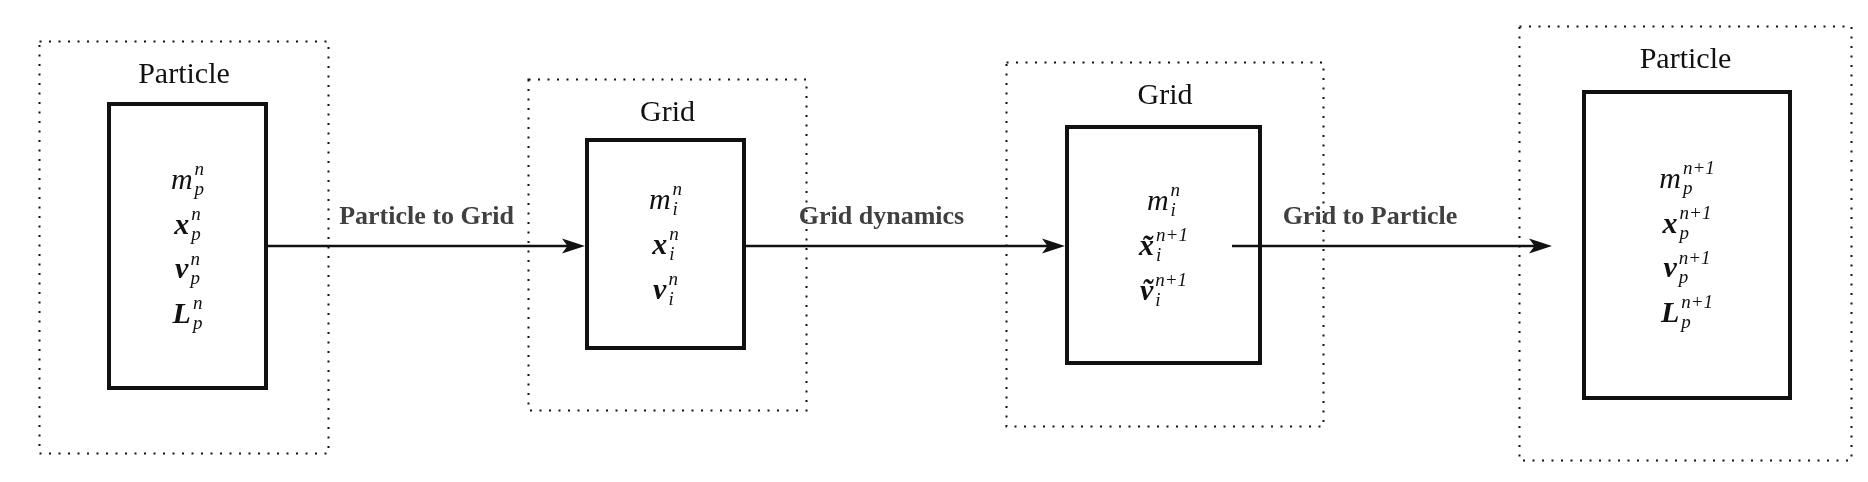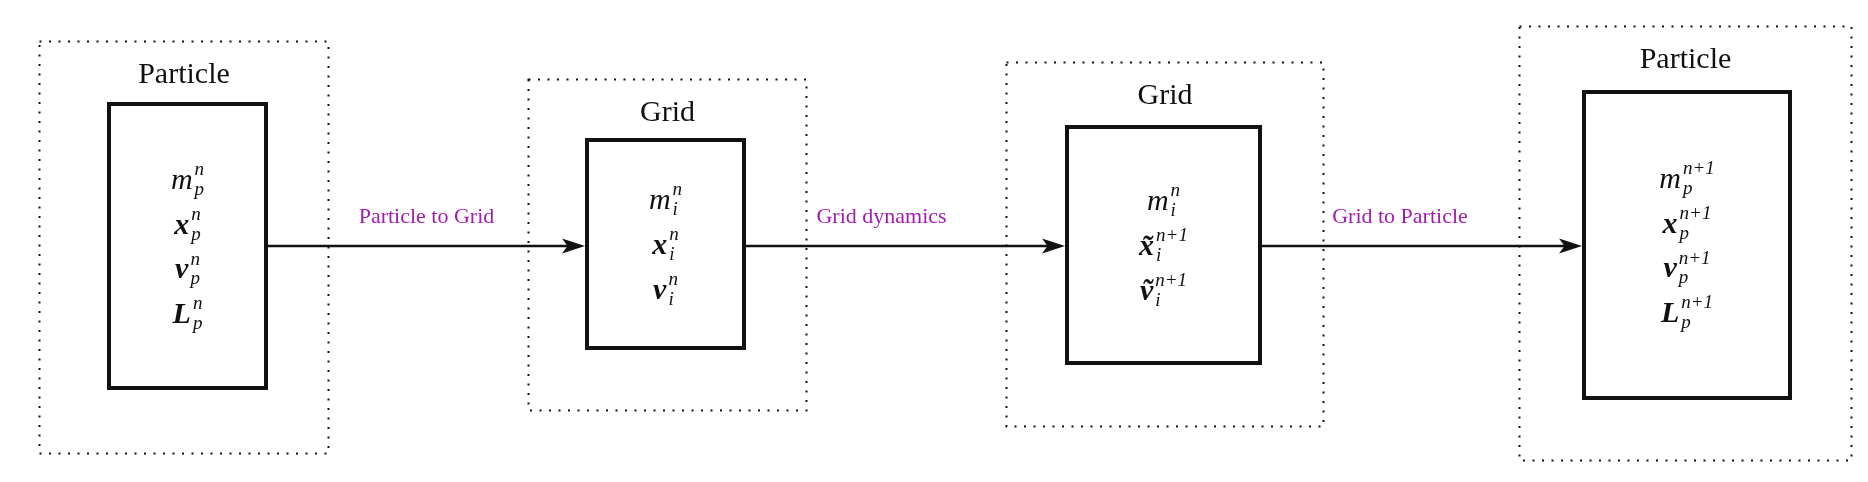--- a/index.html
+++ b/index.html
@@ -71,23 +71,24 @@
   .scripts .sup { display: block; }
   .scripts .sub { display: block; }
   .arrow-group {
     position: absolute;
     top: 200px;
   }
   .arrow-label {
     height: 32px;
     line-height: 32px;
     text-align: center;
-    font-size: 22px;
-    color: #a21caf;
+    font-size: 26px;
+    color: #404040;
     white-space: nowrap;
+    font-weight: bold;
   }
   .arrow-svg {
     display: block;
   }
 </style>
 </head>
 <body>
 
 <div class="canvas">
 
@@ -234,21 +235,21 @@
   </div>
 
   <div class="arrow-group" style="left:746px;width:271px">
     <div class="arrow-label">Grid dynamics</div>
     <svg class="arrow-svg" width="319" height="28">
       <line x1="0" y1="14" x2="304" y2="14" stroke="#111" stroke-width="2.6"></line>
       <polygon points="296,6.5 319,14 296,21.5 301.5,14" fill="#111"></polygon>
     </svg>
   </div>
 
-  <div class="arrow-group" style="left:1262px;width:276px">
+  <div class="arrow-group" style="left:1232px;width:276px">
     <div class="arrow-label">Grid to Particle</div>
     <svg class="arrow-svg" width="320" height="28">
       <line x1="0" y1="14" x2="305" y2="14" stroke="#111" stroke-width="2.6"></line>
       <polygon points="297,6.5 320,14 297,21.5 302.5,14" fill="#111"></polygon>
     </svg>
   </div>
 
 </div>
 
 </body></html>

